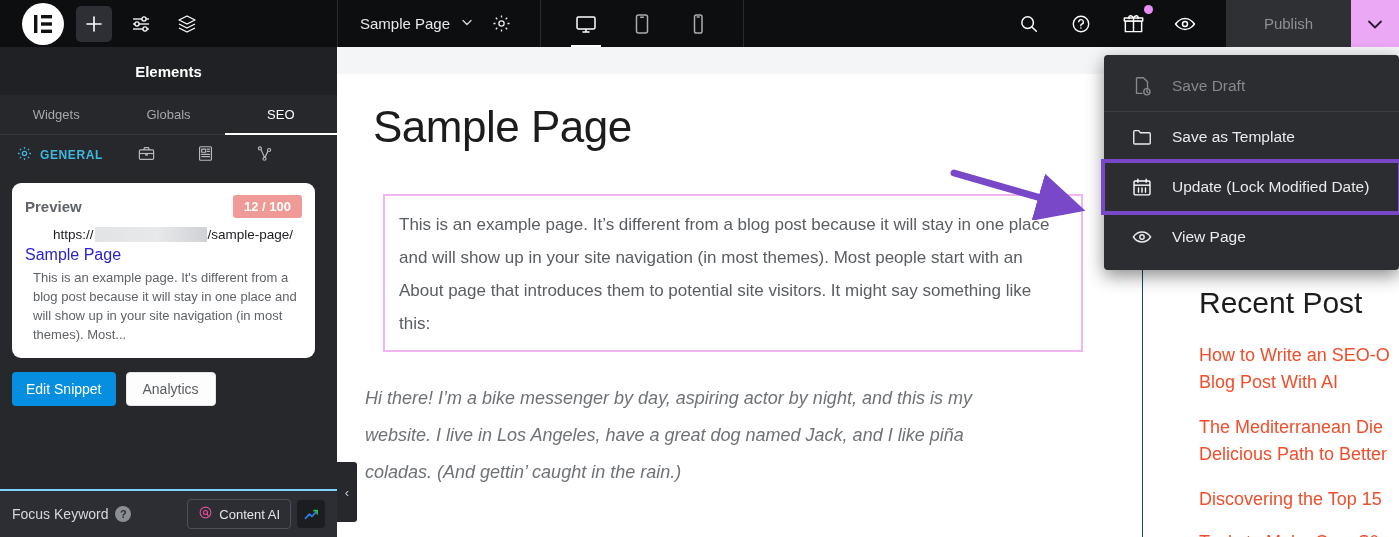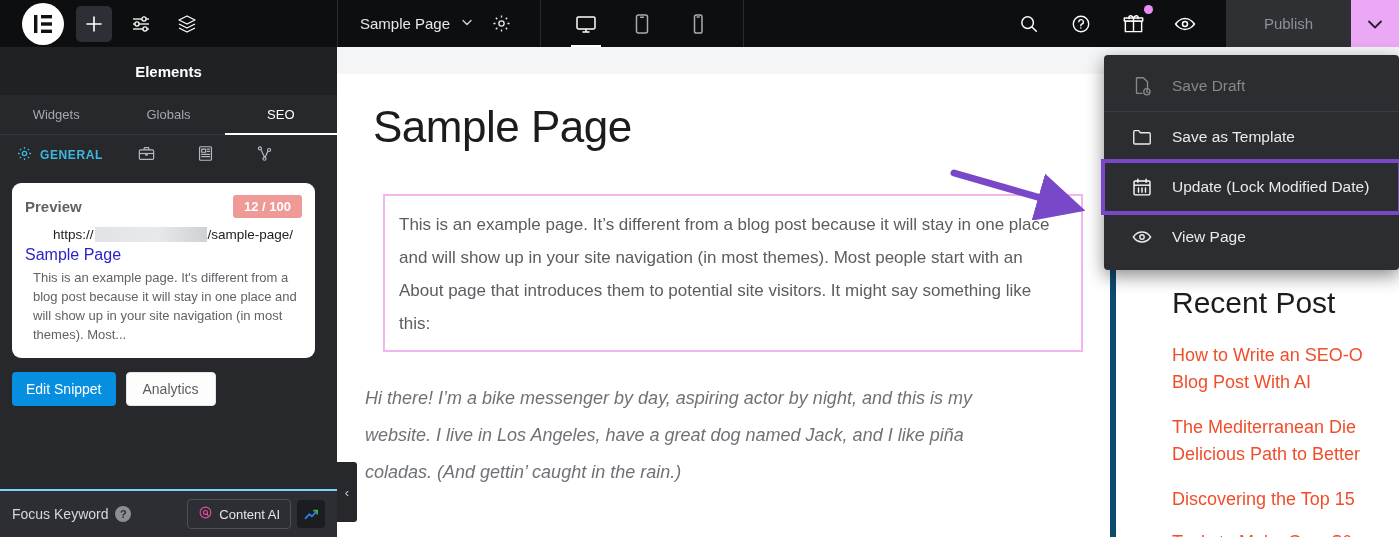--- a/index.html
+++ b/index.html
@@ -164,22 +164,22 @@
   .para-box p {
     color: #5a5d61; font-size: 17px; line-height: 33px;
   }
   .quote {
     margin: 28px 0 0 28px; color: #6e7276; font-size: 18px; font-style: italic; line-height: 37px;
     width: 650px;
   }
 
   
   .rail {
-    position: absolute; left: 773px; top: 27px; width: 257px; height: 463px;
-    background: #fff; border-left: 6px solid #0c4a6e;
+    position: absolute; left: 805px; top: 27px; width: 257px; height: 463px;
+    background: #fff; border-left: 1px solid #0c4a6e;
   }
   .rail-inner { padding: 0 0 0 56px; }
   .rail-title {
     font-size: 30px; color: #1c1c1c; margin-top: 212px; white-space: nowrap;
   }
   .rail-list { margin-top: 22px; }
   .rail-link {
     color: #f04e2b; font-size: 18px; line-height: 27px; margin-bottom: 18px;
     white-space: nowrap; cursor: pointer;
   }

